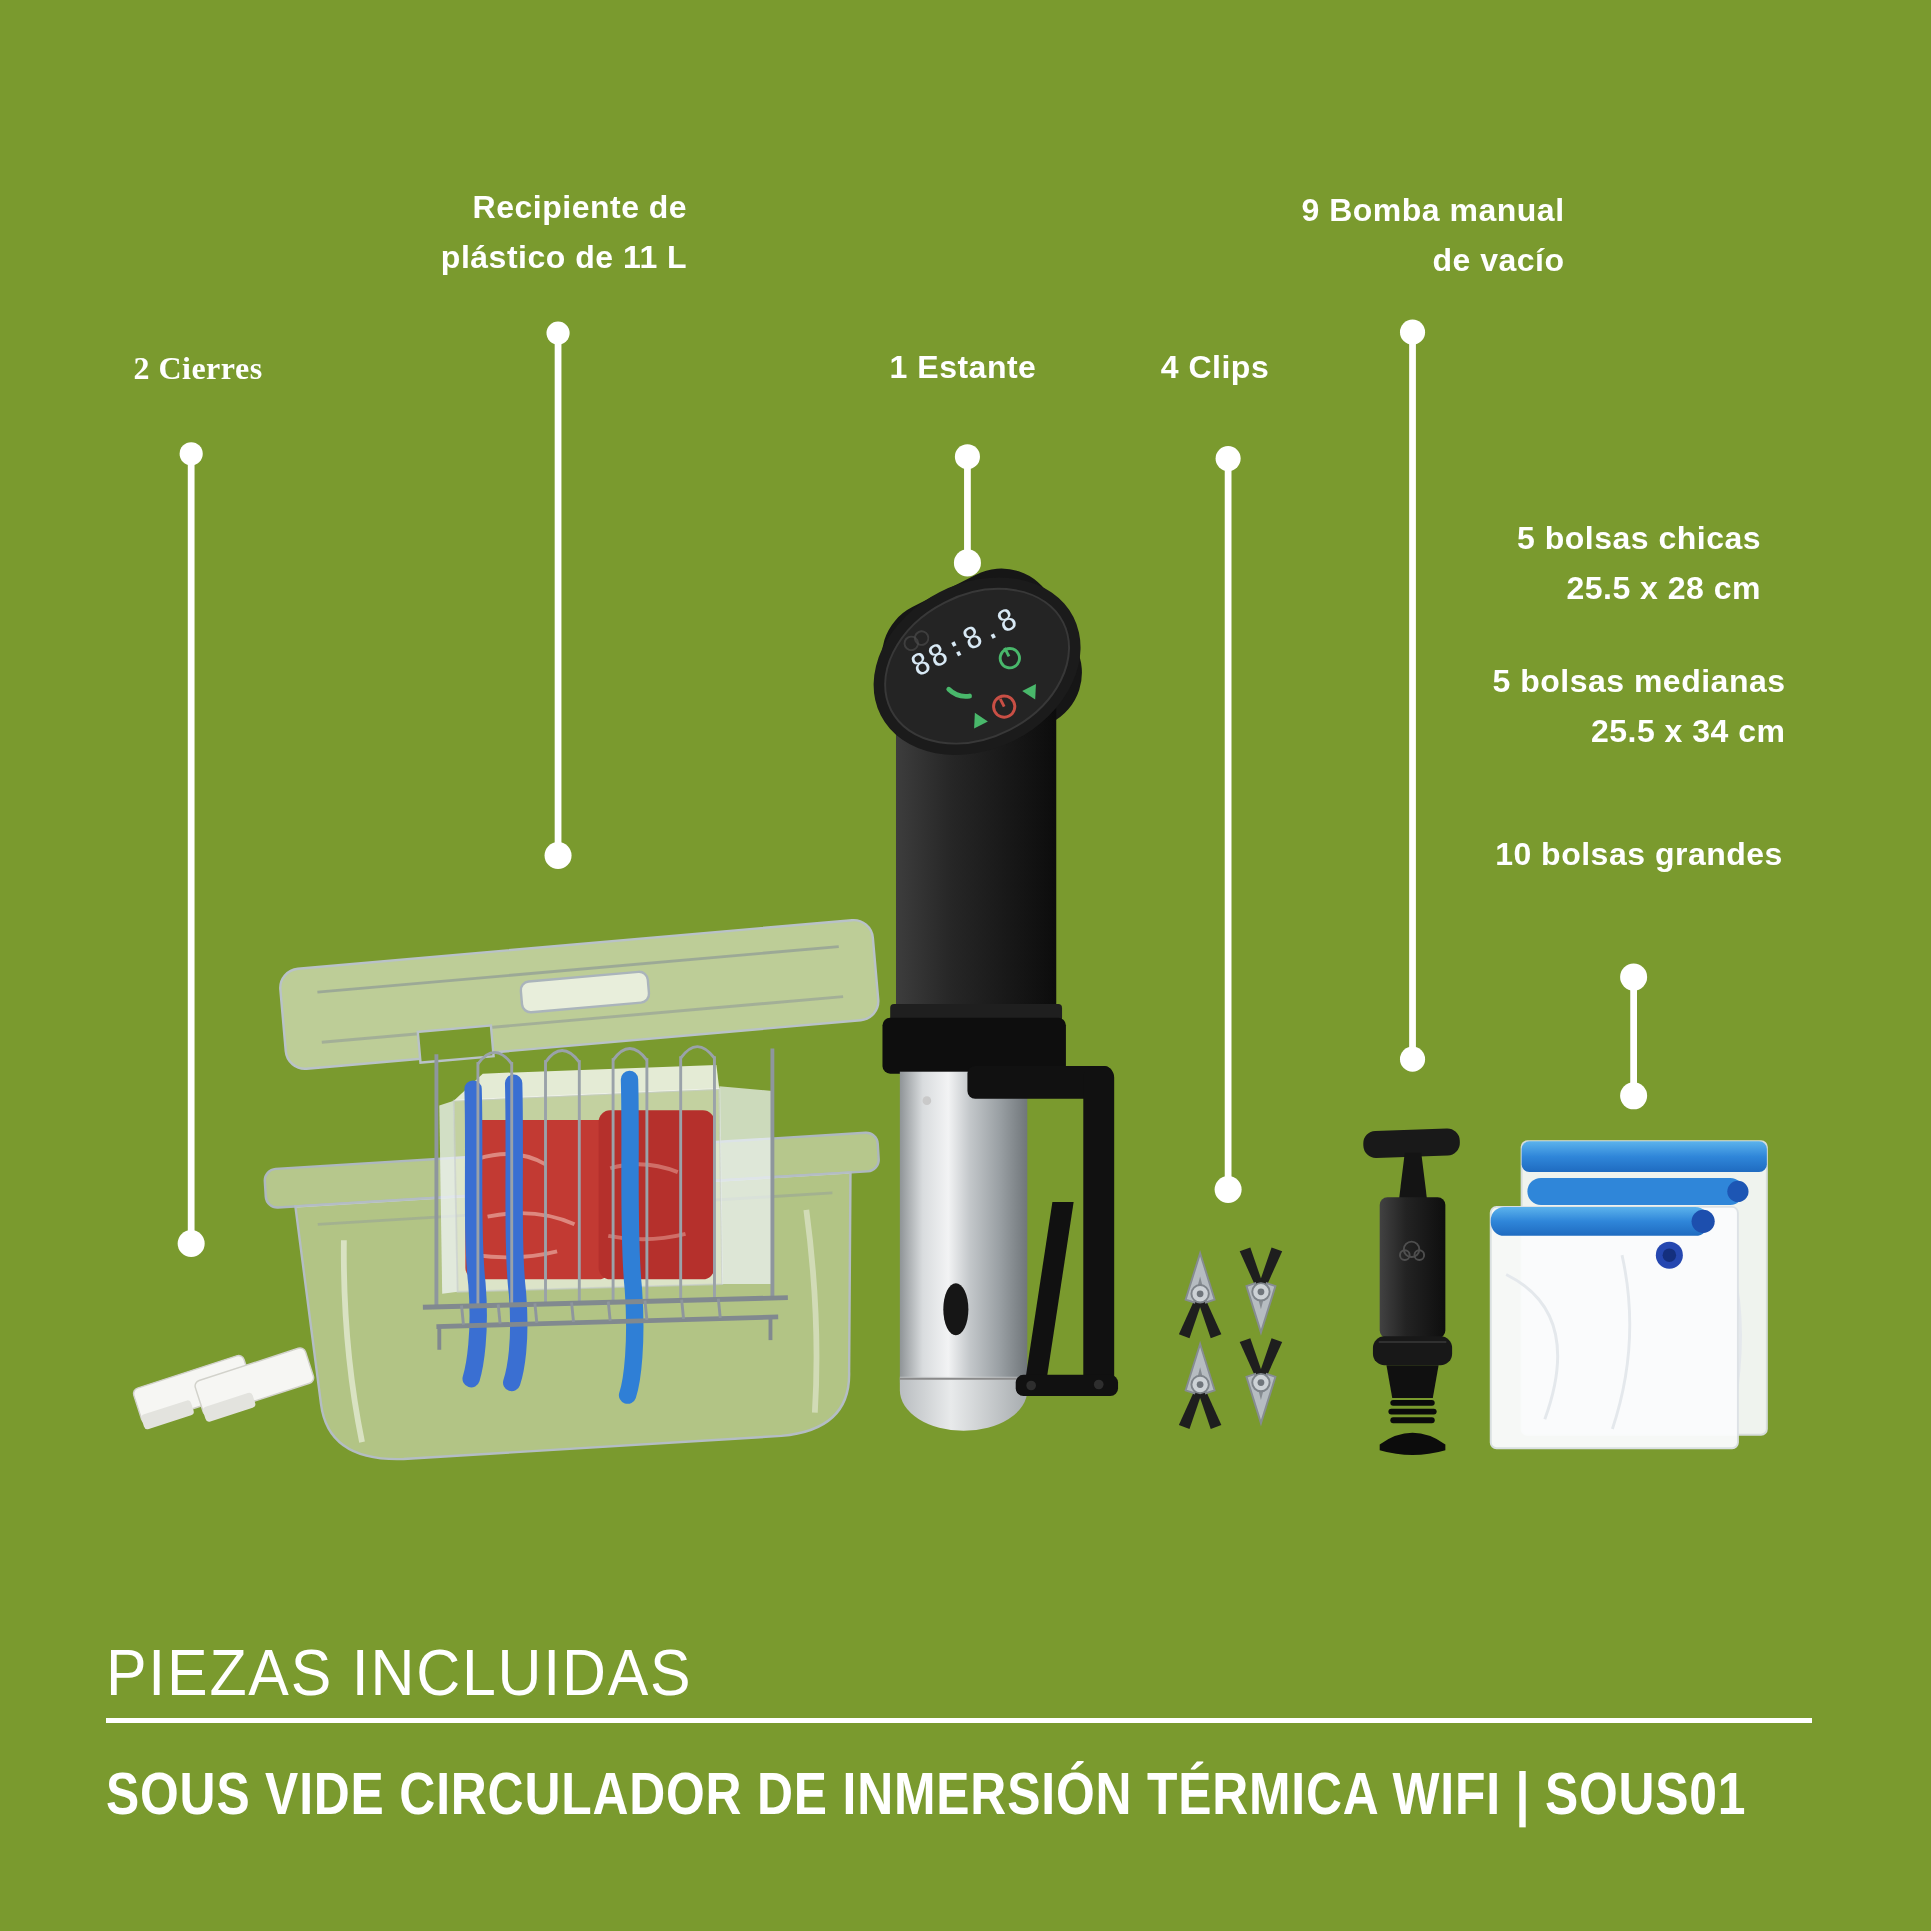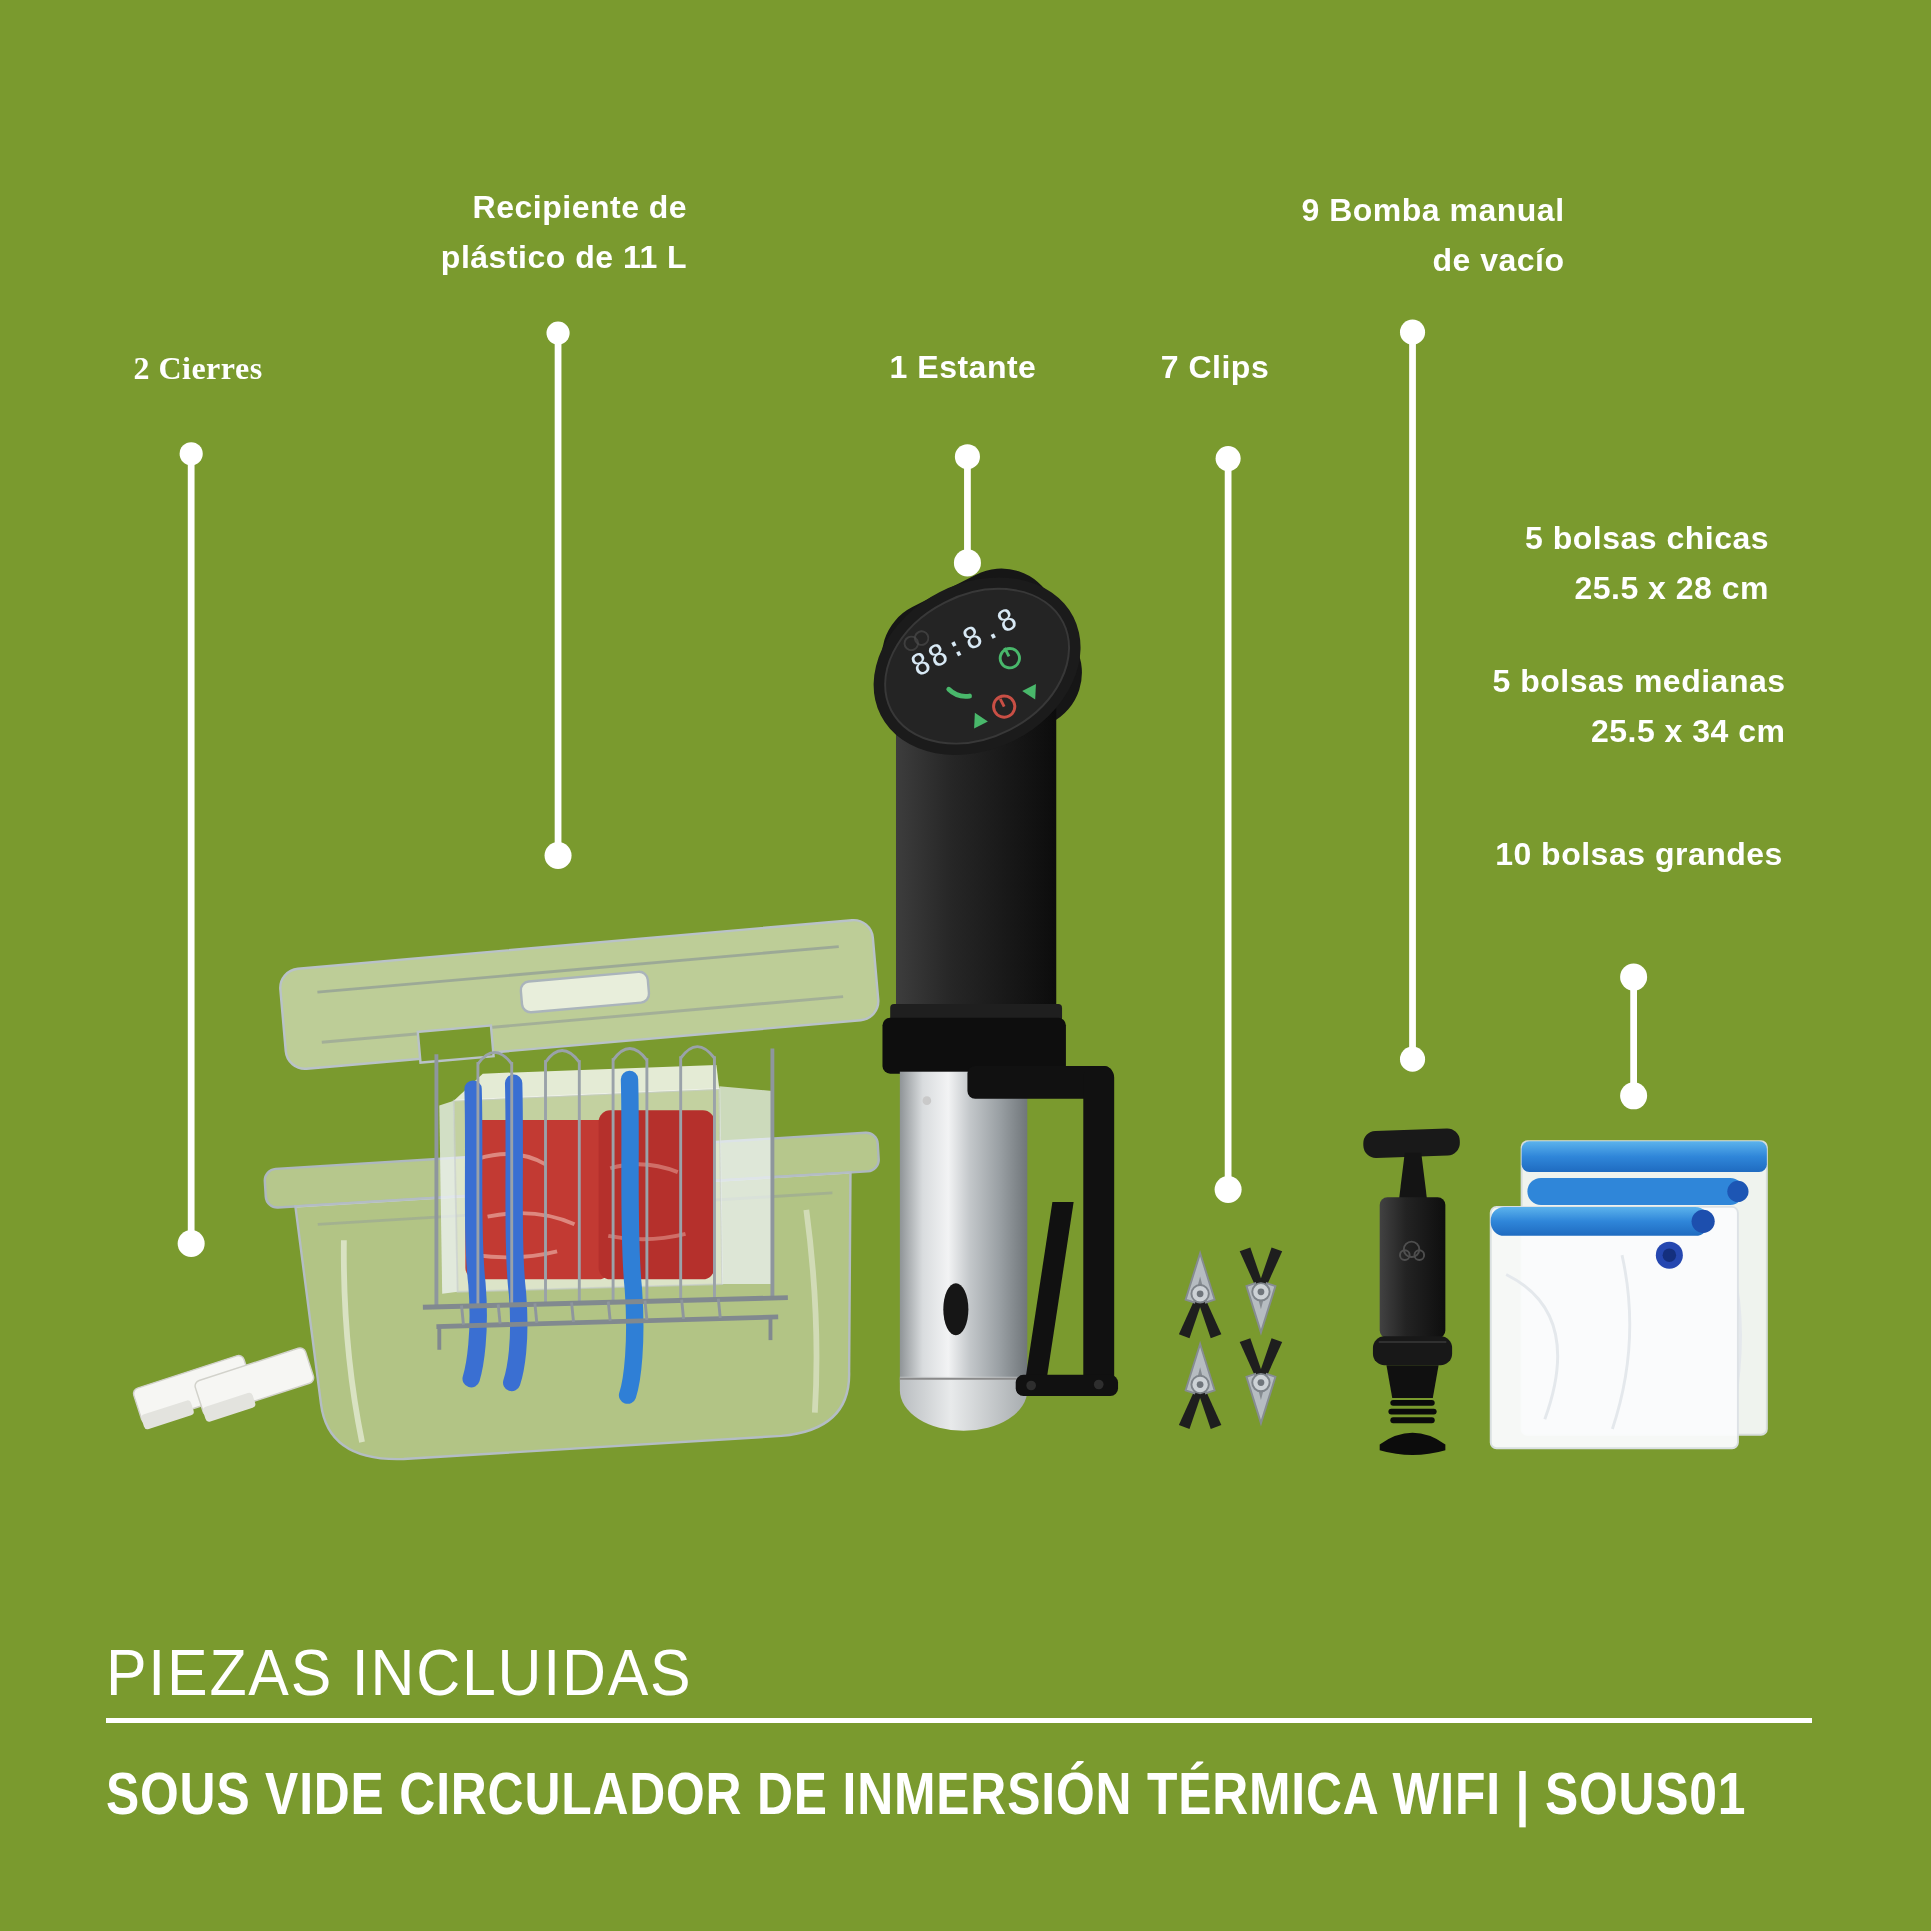--- a/index.html
+++ b/index.html
@@ -267,29 +267,29 @@
 
   <div class="label" style="left:198px; top:343px;font-family:Liberation Serif, serif;">
     <div>2 Cierres</div>
   </div>
 
   <div class="label" style="left:963px; top:342px;">
     <div>1 Estante</div>
   </div>
 
   <div class="label" style="left:1215px; top:342px;">
-    <div>7 Clips</div>
+    <div>4 Clips</div>
   </div>
 
   <div class="label" style="left:1433px; top:185px;">
     <div>9 Bomba manual</div>
     <div>de vacío</div>
   </div>
 
-  <div class="label" style="left:1639px; top:513px;margin-left:8px;">
+  <div class="label" style="left:1639px; top:513px;">
     <div>5 bolsas chicas</div>
     <div>25.5 x 28 cm</div>
   </div>
 
   <div class="label" style="left:1639px; top:656px;">
     <div>5 bolsas medianas</div>
     <div>25.5 x 34 cm</div>
   </div>
 
   <div class="label" style="left:1639px; top:829px;">

